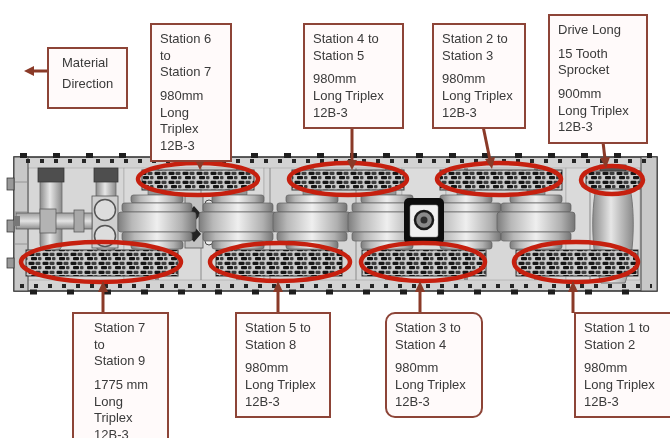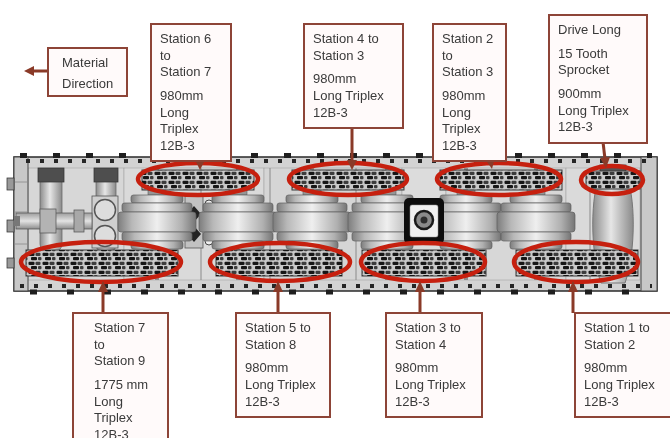--- a/index.html
+++ b/index.html
@@ -11,21 +11,21 @@
   .callout{
     position:absolute;box-sizing:border-box;
     background:#fffafa;border:2px solid #8d4437;
     padding:6px 8px;color:#3a3a3a;
     font-size:13px;line-height:1.28;
   }
   .callout p{margin:0;white-space:pre-line;}
   .callout p + p{margin-top:7px;}
   .callout p:empty{display:none;margin:0;}
   .material{
-    padding:4px 6px 0 13px;line-height:1.6;
+    padding:4px 6px 12px 13px;line-height:1.6;
   }
 </style>
 </head>
 <body>
 
 <div class="figure">
 
   <svg width="670" height="438" viewBox="0 0 670 438">
     <defs>
       <linearGradient id="discG" x1="0" y1="0" x2="1" y2="0">
@@ -243,28 +243,28 @@
     <p>Station 6 to
 Station 7</p>
 
     <p>980mm
 Long Triplex
 12B-3</p>
   </div>
 
   <div class="callout" style="left:303px;top:23px;width:101px;min-height:100px;">
     <p>Station 4 to
-Station 3</p>
-
-    <p>980mm
-Long Triplex
-12B-3</p>
-  </div>
-
-  <div class="callout" style="left:432px;top:23px;width:75px;min-height:100px;">
+Station 5</p>
+
+    <p>980mm
+Long Triplex
+12B-3</p>
+  </div>
+
+  <div class="callout" style="left:432px;top:23px;width:94px;min-height:100px;">
     <p>Station 2 to
 Station 3</p>
 
     <p>980mm
 Long Triplex
 12B-3</p>
   </div>
 
   <div class="callout" style="left:548px;top:14px;width:100px;min-height:128px;">
     <p>Drive Long</p>
@@ -286,21 +286,21 @@
 
   <div class="callout" style="left:235px;top:312px;width:96px;min-height:100px;">
     <p>Station 5 to
 Station 8</p>
 
     <p>980mm
 Long Triplex
 12B-3</p>
   </div>
 
-  <div class="callout" style="left:385px;top:312px;width:98px;min-height:100px;">
+  <div class="callout" style="left:385px;top:312px;width:98px;min-height:100px;border-radius:10px;">
     <p>Station 3 to
 Station 4</p>
 
     <p>980mm
 Long Triplex
 12B-3</p>
   </div>
 
   <div class="callout" style="left:548px;top:312px;width:108px;min-height:100px;margin-left:26px;">
     <p>Station 1 to

